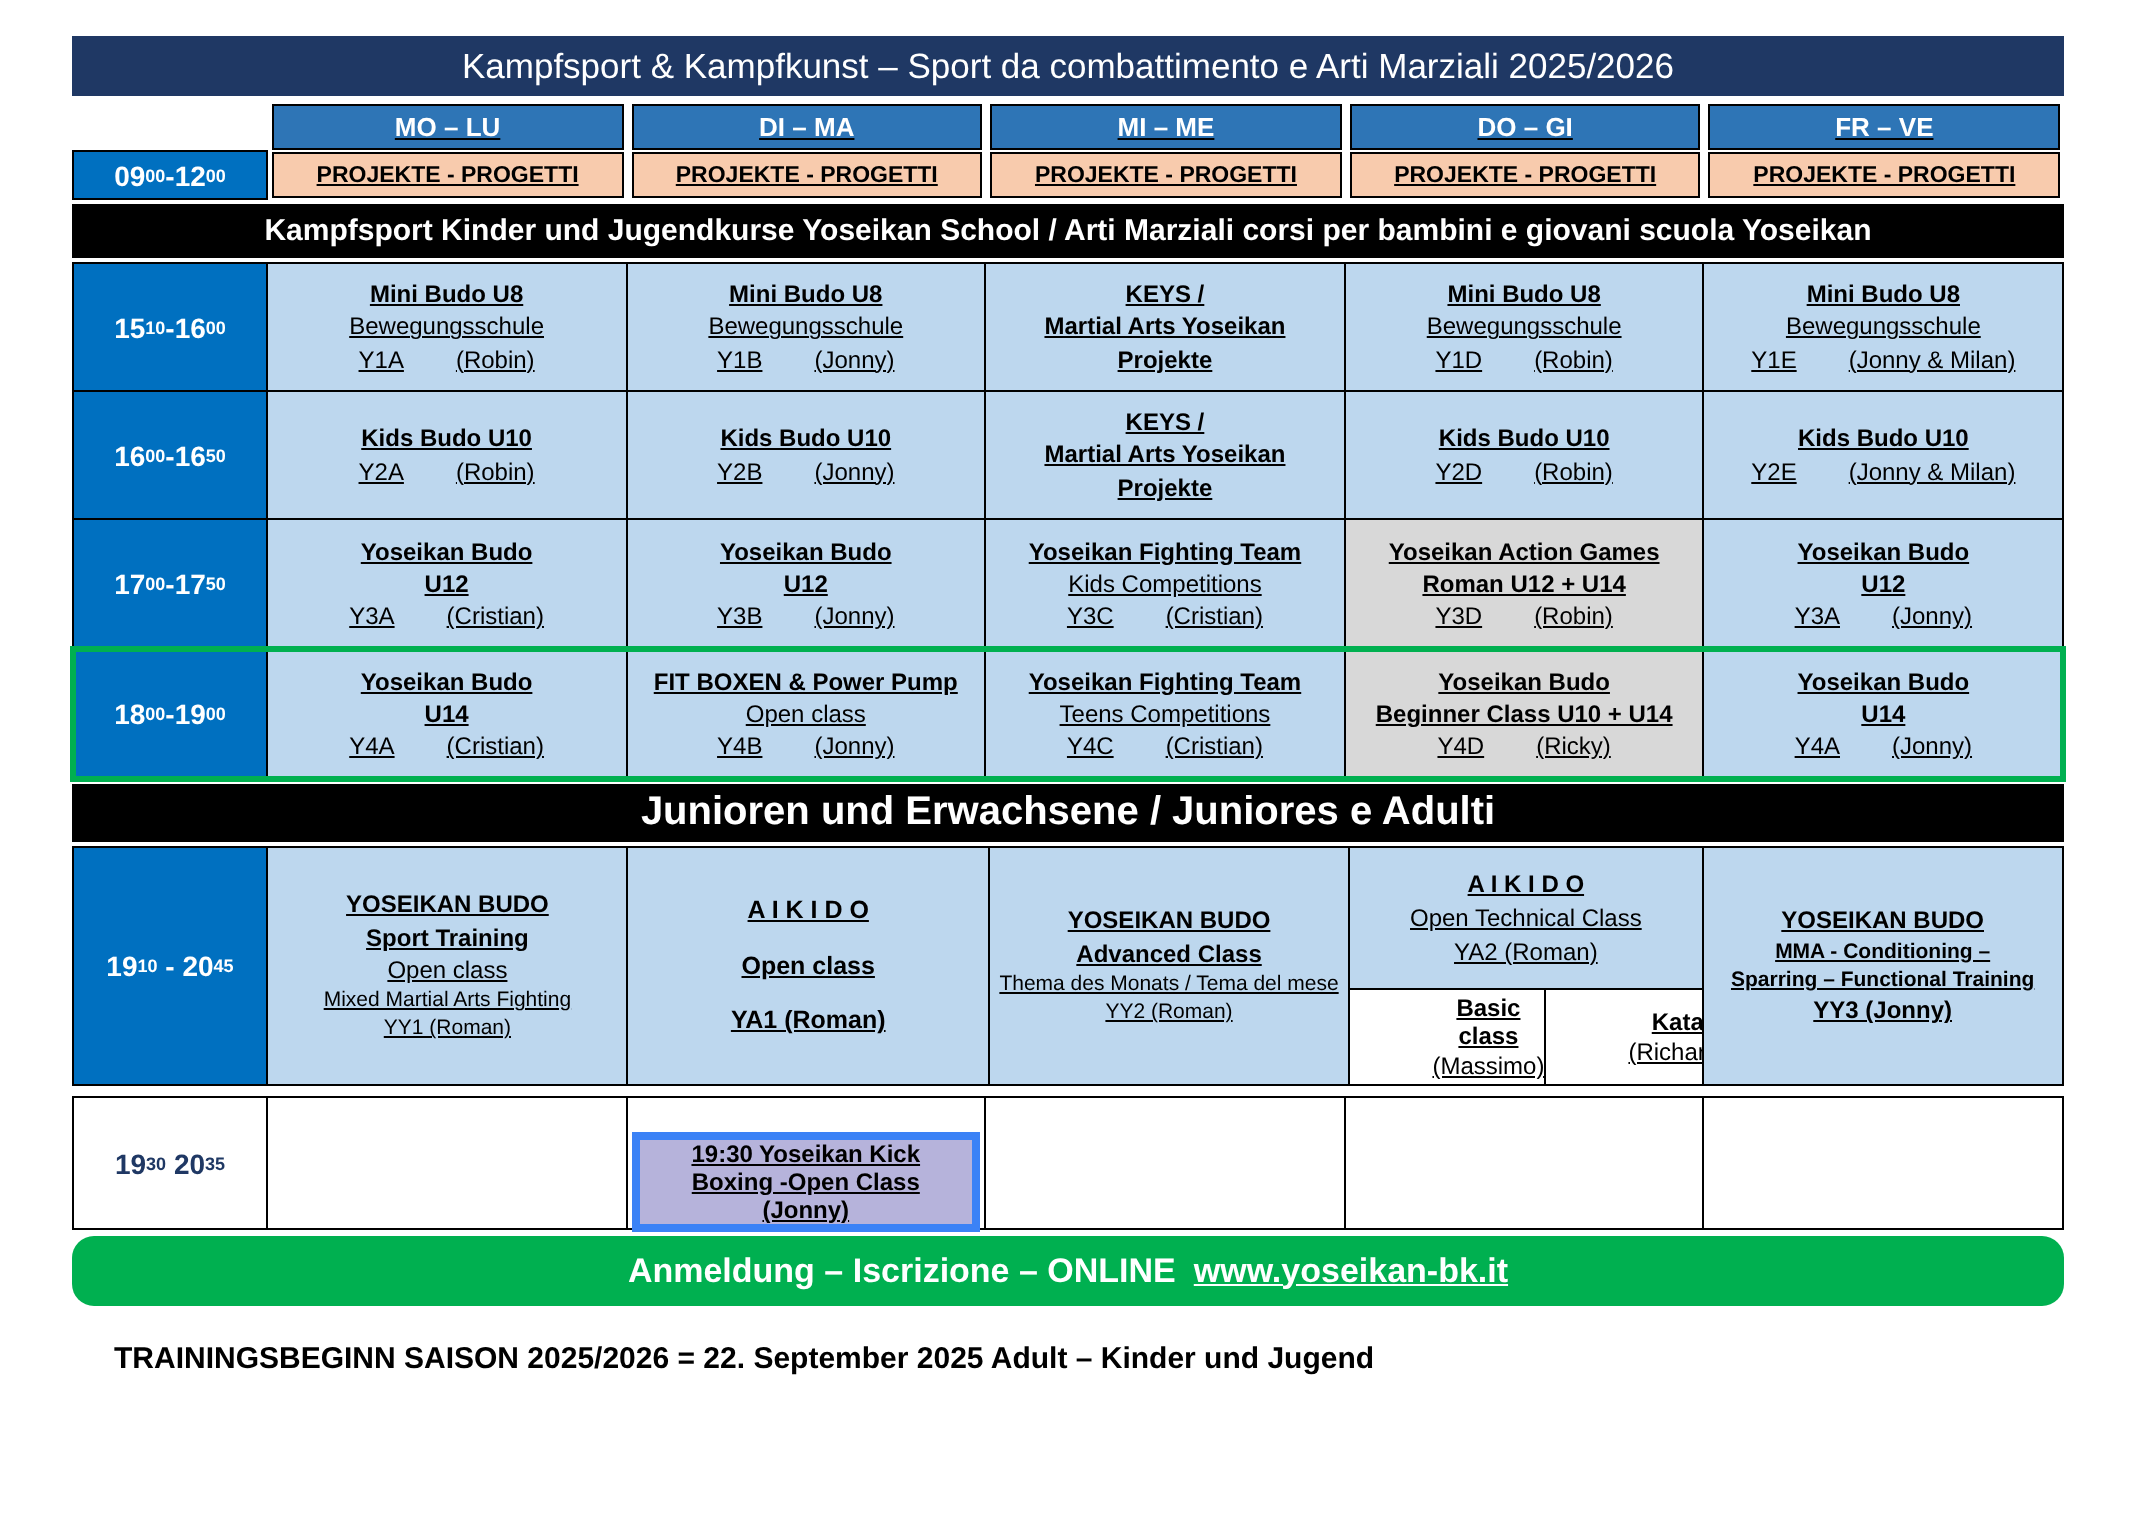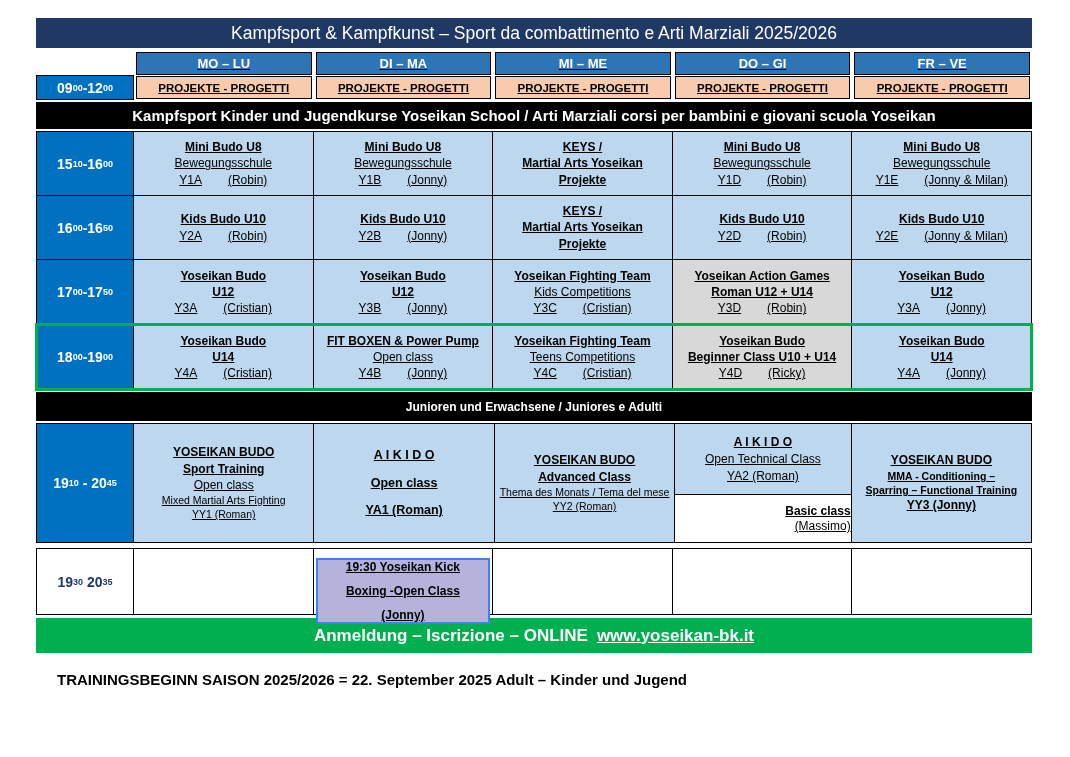--- a/index.html
+++ b/index.html
@@ -49,21 +49,21 @@
     font-weight: bold; font-size: 11.5px;
     display: flex; align-items: center; justify-content: center;
   }
 
   
   .banner {
     background: #000; color: #fff; font-weight: bold;
     display: flex; align-items: center; justify-content: center;
   }
   .banner.kids   { height: 27px; font-size: 15px; margin: 2px 0; }
-  .banner.adults { height: 29px; font-size: 12px; margin: 2px 0; }
+  .banner.adults { height: 29px; font-size: 20px; margin: 2px 0; }
 
   
   .section-b .row + .row { margin-top: -1px; }
   .r15, .r16 { height: 65px; }
   .r17, .r18 { height: 66px; }
   .r19a { height: 120px; }
   .r19b { height: 67px; margin-top: 5px; }
 
   .cell {
     background: var(--cell-blue, #BDD7EE); border: 1px solid #000; margin-left: -1px;
@@ -78,36 +78,36 @@
   .codeline { display: flex; justify-content: center; gap: 26px; width: 100%; }
   .row.r16 .cell { }
   .cell.aikido { gap: 13px; font-size: 12.5px; }
 
   .green-row { outline: 3px solid var(--green, #00B050); outline-offset: -2px; position: relative; z-index: 2; }
 
   
   .do-split { padding: 0; gap: 0; align-items: stretch; justify-content: flex-start; }
   .do-top { flex: 1; display: flex; flex-direction: column; align-items: center; justify-content: center; gap: 3px; padding: 2px; }
   .do-bottom { height: 48px; display: flex; border-top: 1px solid #000; background: #fff; }
-  .subcell { flex: 1; display: flex; flex-direction: column; align-items: flex-end; justify-content: center; gap: 1px; padding-left: 41px; }
+  .subcell { flex: 1; display: flex; flex-direction: column; align-items: center; justify-content: center; gap: 1px; padding-left: 41px; }
   .subcell + .subcell { border-left: 1px solid #000; }
 
   
   .kick-wrap { background: #fff; padding: 2px; align-items: stretch; }
   .kick-box {
-    flex: 1; background: var(--lavender, #B6B3DB); border: 2px solid #3b82f6;
+    flex: 1; background: var(--lavender, #B6B3DB); border: 4px solid #3b82f6;
     display: flex; flex-direction: column; align-items: center; justify-content: center;
-    gap: 10px; font-weight: bold; margin-top: 19px;
+    gap: 0; font-weight: bold; margin-top: 19px;
   }
 
   
   .signup {
     height: 35px; margin-top: 3px; background: var(--green, #00B050);
     color: #fff; font-weight: bold; font-size: 17px;
-    display: flex; align-items: center; justify-content: center;
+    display: flex; align-items: center; justify-content: center; border-radius: 11px;
   }
   .signup-link { color: #fff; text-decoration: underline; margin-left: 9px; cursor: pointer; }
 
   .footer { margin: 18px 0 0 57px; font-weight: bold; font-size: 15px; }
 </style>
 </head>
 <body>
 
 <div class="sheet">
 
@@ -344,20 +344,24 @@
       <div class="do-top">
         <div class="cl b">A I K I D O</div>
         <div class="cl">Open Technical Class</div>
         <div class="cl">YA2 (Roman)</div>
       </div>
       <div class="do-bottom">
         <div class="subcell">
           <div class="cl b">Basic class</div>
           <div class="cl">(Massimo)</div>
         </div>
+        <div class="subcell">
+          <div class="cl b">Kata</div>
+          <div class="cl">(Richard)</div>
+        </div>
       </div>
     </div>
     <div class="dcol cell">
         <div class="cl b">YOSEIKAN BUDO</div>
         <div class="cl b sm">MMA - Conditioning –</div>
         <div class="cl b sm">Sparring – Functional Training</div>
         <div class="cl b">YY3 (Jonny)</div>
       </div>
   </div>
 

